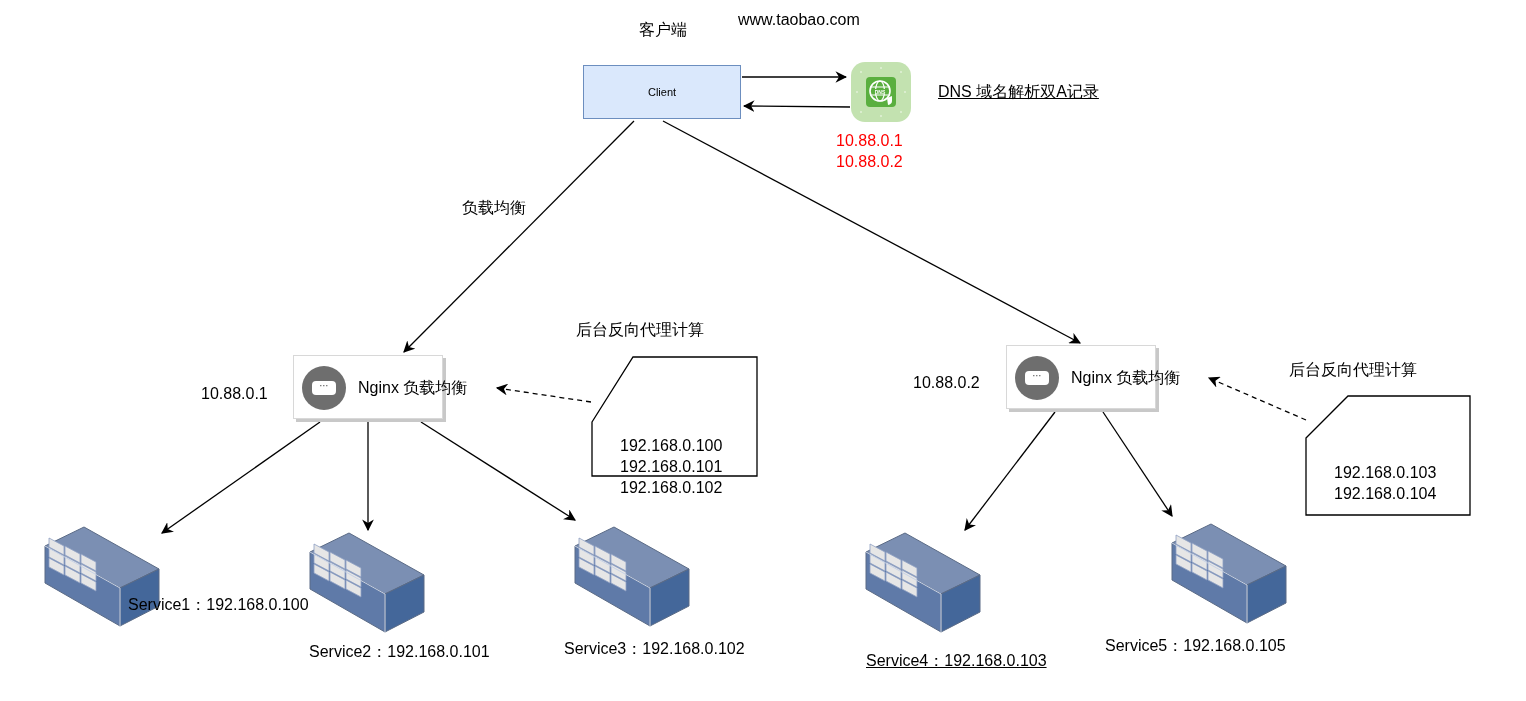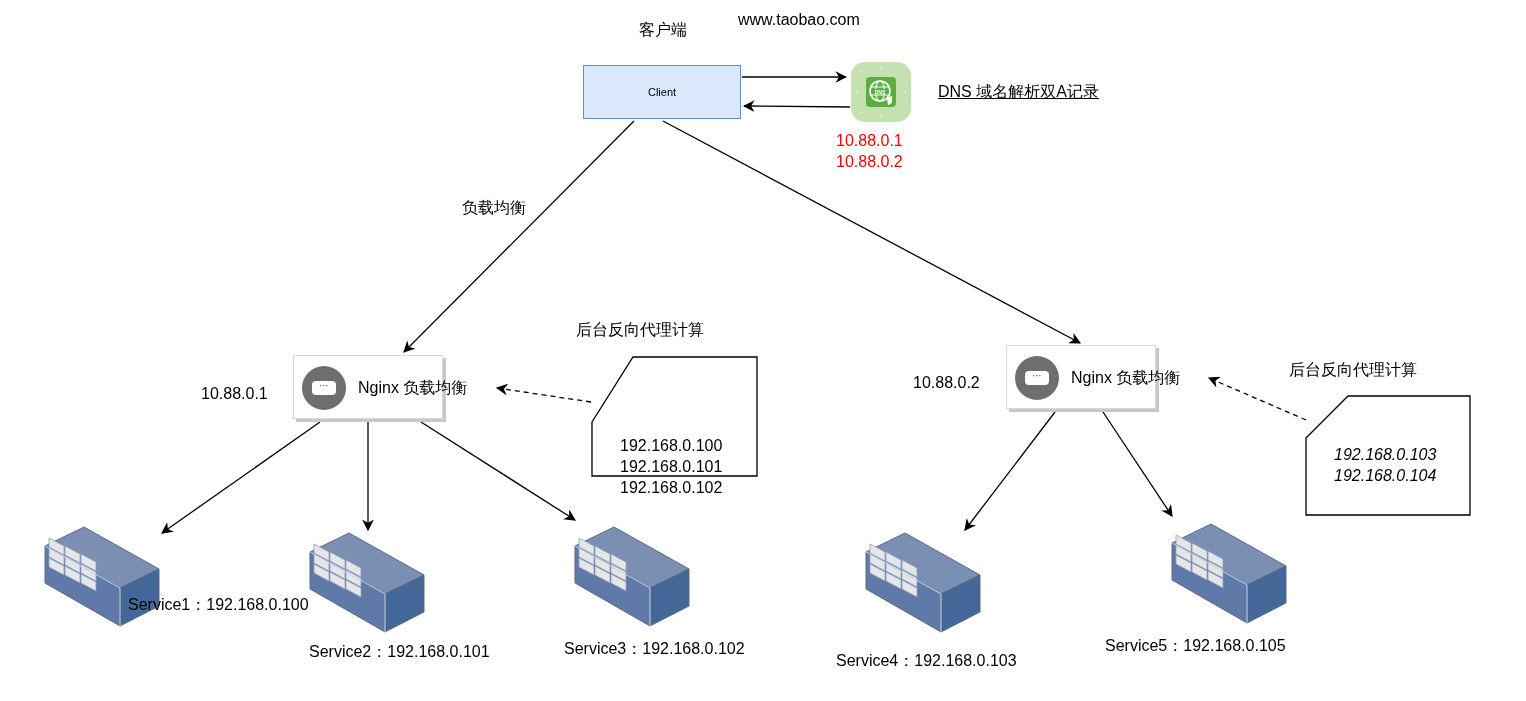--- a/index.html
+++ b/index.html
@@ -95,21 +95,21 @@
 </div>
 
 <div class="lbl" style="left:913px;top:375px;">10.88.0.2</div>
 <div class="nginx" style="left:1006px;top:345px;">
   <div class="circ">
       <div class="pill">···</div>
     </div>
   <div class="txt">Nginx 负载均衡</div>
 </div>
 <div class="lbl" style="left:1289px;top:362px;">后台反向代理计算</div>
-<div class="note" style="left:1334px;top:444px;font-style:italic;">
+<div class="note" style="left:1334px;top:462px;">
   <div>192.168.0.103</div>
   <div>192.168.0.104</div>
 </div>
 
 <div id="servers">
     <div class="svc" style="left: 44px; top: 526px;"><svg width="118" height="102">
       <path d="M1,20 L40,1 L115,43 L76,62 Z" fill="#7b8fb3" stroke="#5b6b86" stroke-width="1"></path>
       <path d="M76,62 L115,43 L115,80 L76,100 Z" fill="#44679a" stroke="#5b6b86" stroke-width="1"></path>
       <path d="M1,20 L76,62 L76,100 L1,57 Z" fill="#5f7aa8" stroke="#5b6b86" stroke-width="1"></path>
       <path d="M5,12 l15,8 l0,9 l-15,-8 z" fill="#e6e6e6" stroke="#8ea0c3" stroke-width="0.8"></path>
@@ -186,14 +186,14 @@
         <path d="M21,40 l15,8 l0,9 l-15,-8 z" fill="#e6e6e6" stroke="#8ea0c3" stroke-width="0.8"></path>
         <path d="M37,48 l15,8 l0,9 l-15,-8 z" fill="#e6e6e6" stroke="#8ea0c3" stroke-width="0.8"></path>
       <line x1="1" y1="20" x2="76" y2="62" stroke="#c8d3e6" stroke-width="1"></line>
       <line x1="76" y1="62" x2="76" y2="100" stroke="#c8d3e6" stroke-width="1"></line>
     </svg></div>
   </div>
 
 <div class="lbl" style="left:128px;top:597px;">Service1：192.168.0.100</div>
 <div class="lbl" style="left:281px;top:644px;margin-left:28px;">Service2：192.168.0.101</div>
 <div class="lbl" style="left:555px;top:641px;margin-left:9px;">Service3：192.168.0.102</div>
-<div class="lbl" style="left:836px;top:653px;">Service4：192.168.0.103</div>
+<div class="lbl" style="left:866px;top:653px;text-decoration:underline;">Service4：192.168.0.103</div>
 <div class="lbl" style="left:1105px;top:638px;">Service5：192.168.0.105</div>
 
 </body></html>

